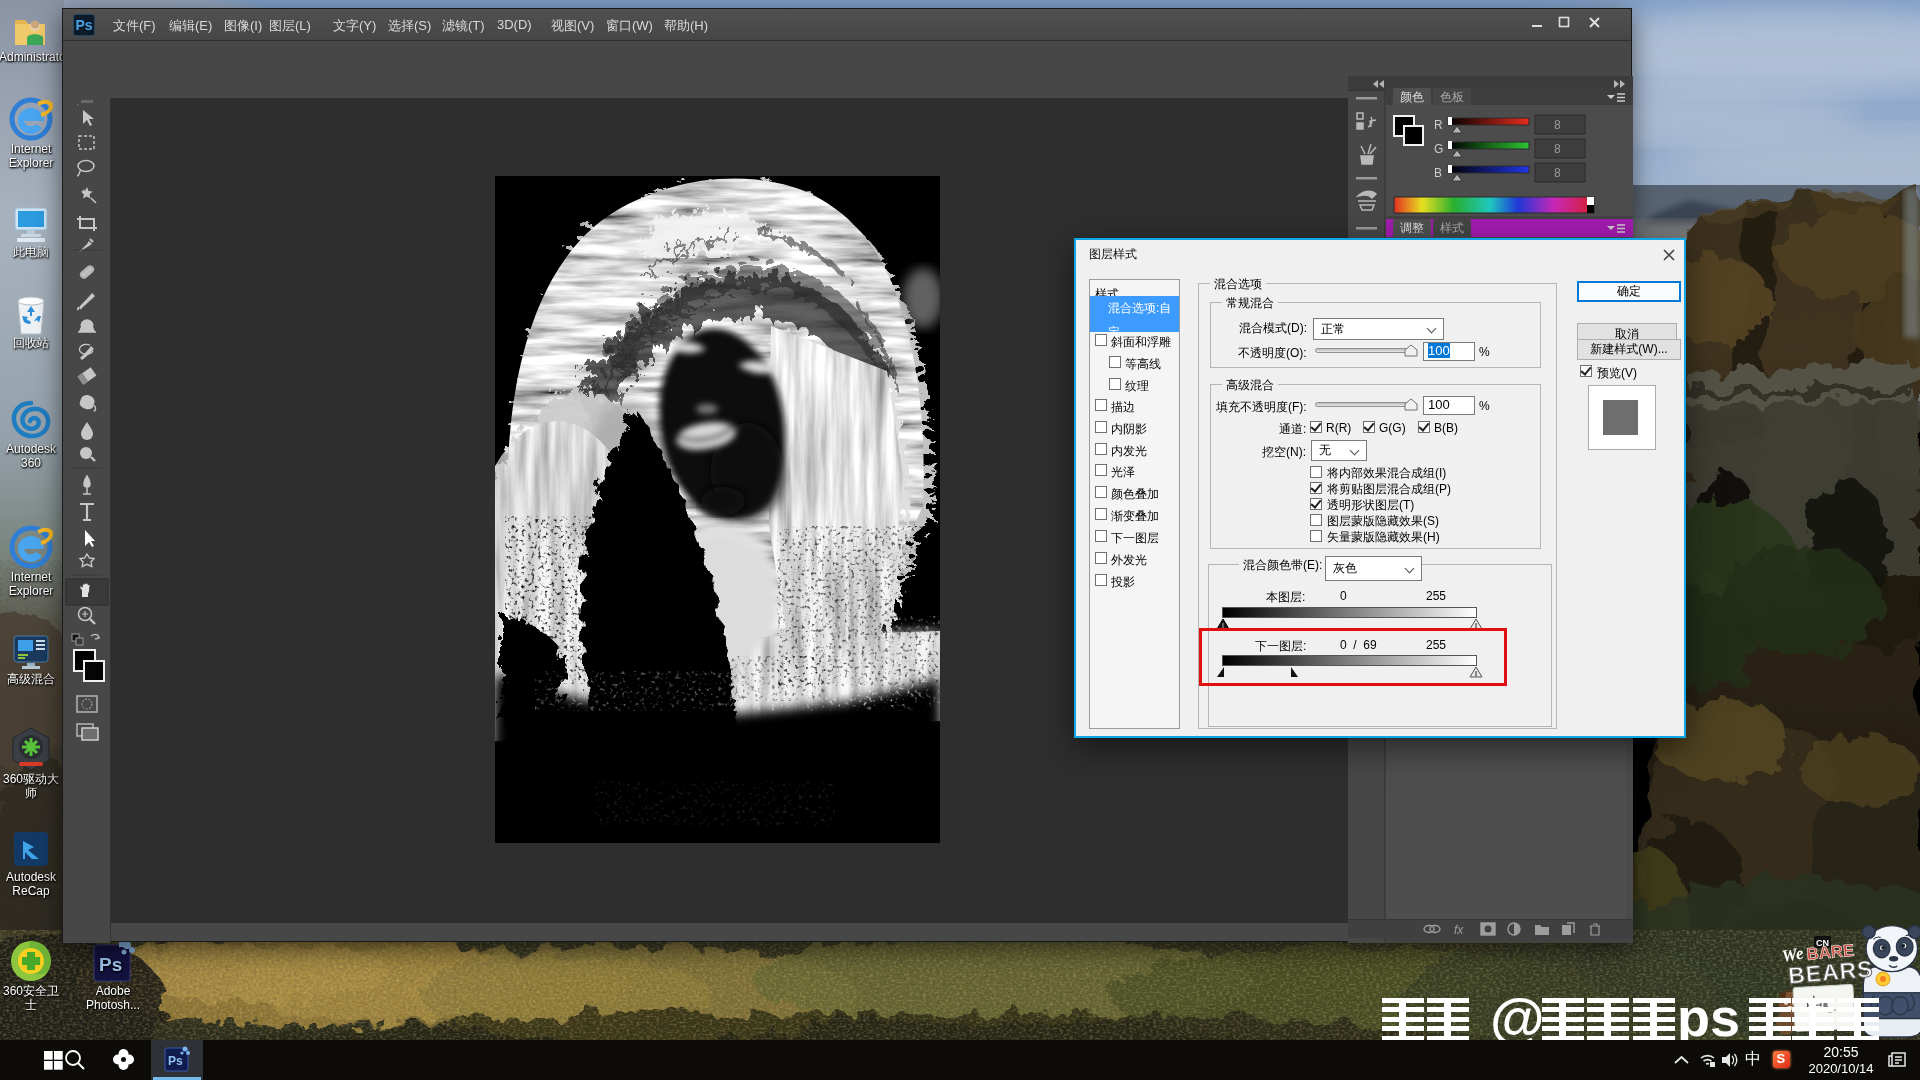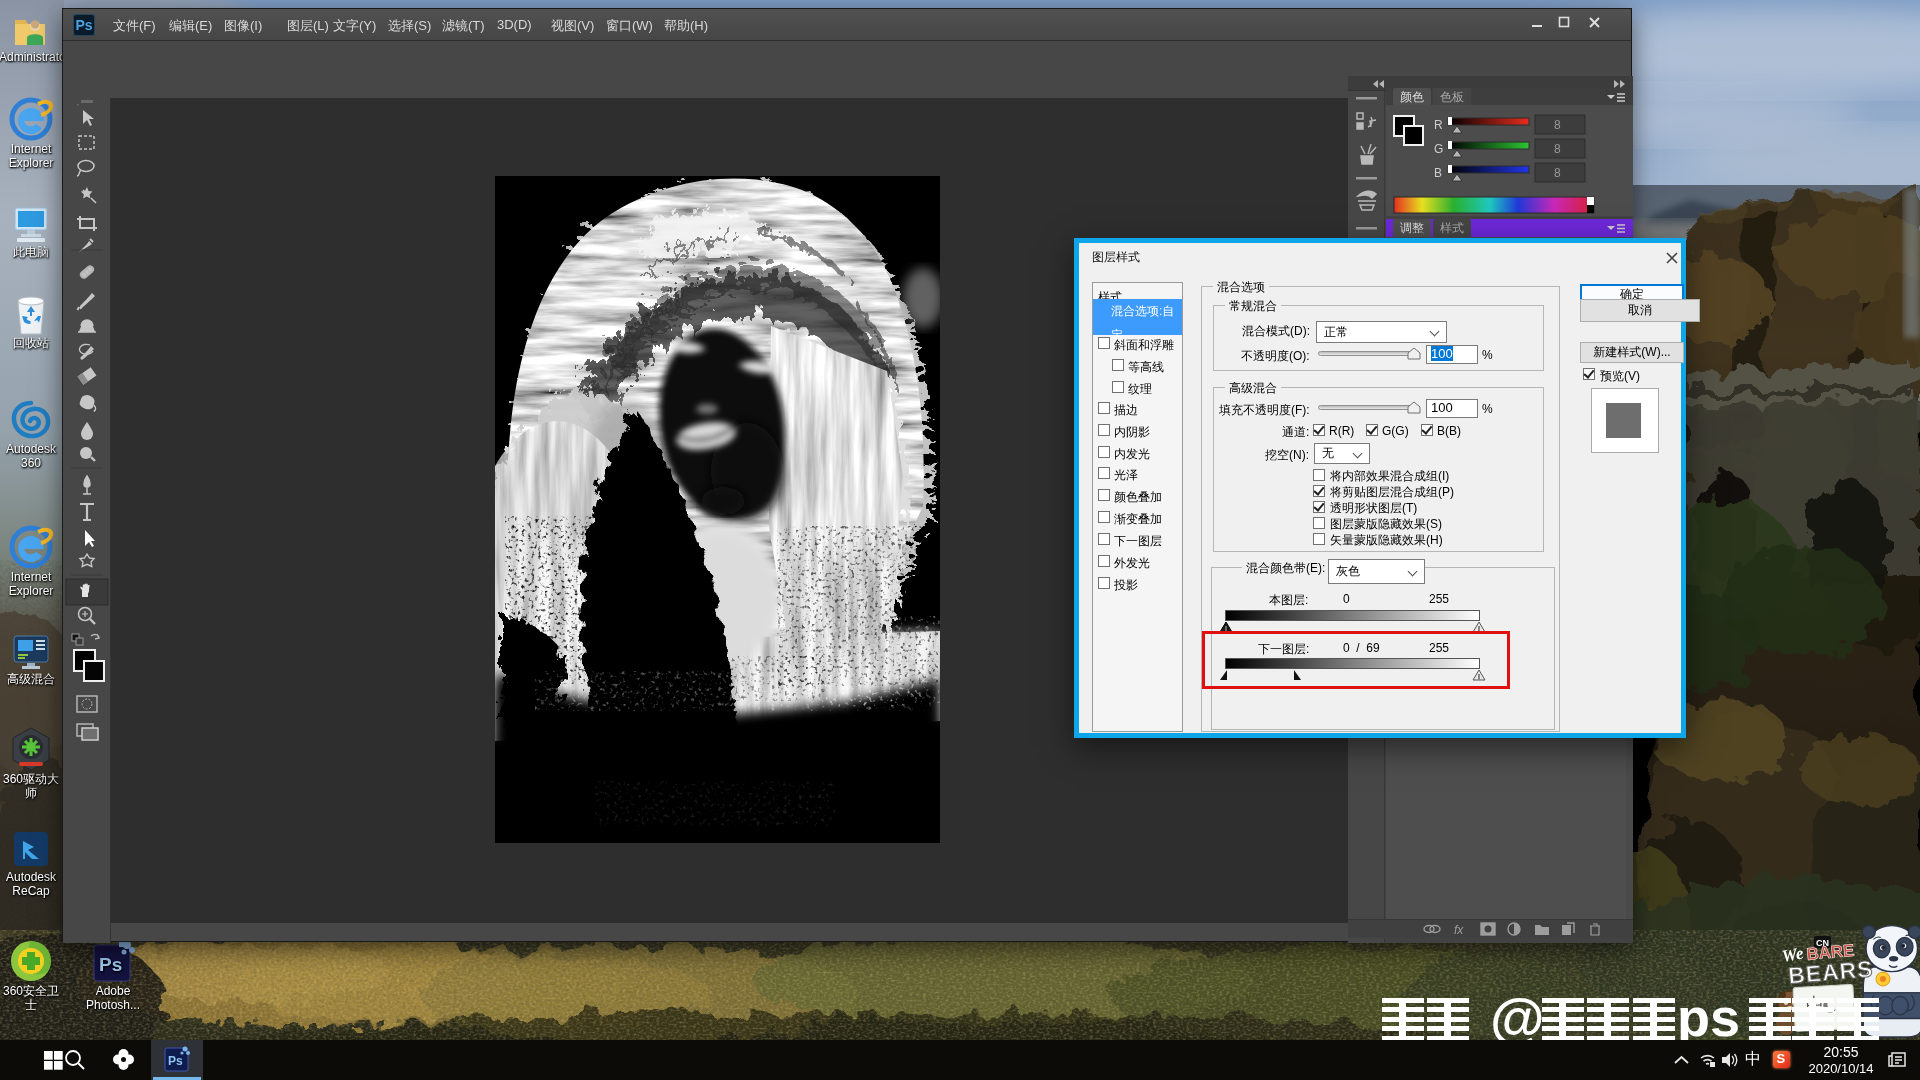--- a/index.html
+++ b/index.html
@@ -18,21 +18,21 @@
 #tabbar{position:absolute;left:0;top:67px;width:1285px;height:22px;background:#383838}
 #tab1{position:absolute;left:51px;top:0;width:327px;height:22px;background:#4d4d4d;border-right:1px solid #2d2d2d;color:#d2d2d2;font-size:11px;line-height:22px;padding-left:8px}
 #toolbar{position:absolute;left:0;top:89px;width:48px;height:845px;background:#474747;border-right:1px solid #333}
 #canvas{position:absolute;left:48px;top:89px;width:1237px;height:825px;background:#2e2e2e}
 #statusbar{position:absolute;left:0;top:914px;width:1285px;height:20px;background:#424242;border-top:1px solid #313131;color:#c5c5c5;font-size:12px}
 #dock{position:absolute;left:1285px;top:67px;width:285px;height:867px;background:#424242}
 #iconcol{position:absolute;left:0;top:15px;width:37px;height:852px;background:#474747;border-right:1px solid #393939}
 .ptab{position:absolute;height:18px;padding:0 7px;font-size:12px;line-height:18px;color:#dcdcdc;background:#4f4f4f;border-radius:2px 2px 0 0}
 .ptab.inact{color:#a8a8a8;background:#454545}
 
-#dlg{position:absolute;left:1074px;top:238px;width:612px;height:500px;background:#f0f0f0;border:5px solid #0ea5e9;box-shadow:0 10px 30px rgba(0,0,0,.5);font-size:12px;color:#000}
+#dlg{position:absolute;left:1074px;top:238px;width:612px;height:500px;background:#f0f0f0;border:2px solid #0ea5e9;box-shadow:0 10px 30px rgba(0,0,0,.5);font-size:12px;color:#000}
 .gbox{position:absolute;border:1px solid #b6b6b6}
 .glabel{position:absolute;background:#f0f0f0;padding:0 4px;font-size:12px;color:#000}
 .cb{position:absolute;width:12px;height:12px;background:#fff;border:1px solid #707070}
 .cb.ck::after{content:"";position:absolute;left:2px;top:-1px;width:4px;height:8px;border:solid #222;border-width:0 2px 2px 0;transform:rotate(40deg)}
 .dd{position:absolute;background:#fff;border:1px solid #7a7a7a}
 .dd::after{content:"";position:absolute;right:8px;top:50%;margin-top:-4px;width:6px;height:6px;border:solid #505050;border-width:0 0 1.6px 1.6px;transform:rotate(-45deg)}
 .vbox{position:absolute;background:#fff;border:1px solid #7a7a7a;font-size:13px;padding-left:4px}
 .btn{position:absolute;background:#e1e1e1;border:1px solid #adadad;text-align:center;font-size:12px;color:#000}
 
 .wm{position:absolute;width:42px;height:43px;top:0;background-image:linear-gradient(#fff,#fff),repeating-linear-gradient(0deg,#fff 0 5px,rgba(255,255,255,0) 5px 9.6px);background-size:7px 100%,100% 100%;background-position:17px 0,0 0;background-repeat:no-repeat,repeat}
@@ -366,21 +366,21 @@
   <div class="wm" style="left:414px"></div>
   <div class="wm" style="left:459px"></div>
 </div>
 
 <div id="win">
   <div id="menubar">
     <div style="position:absolute;left:10px;top:5px;width:22px;height:22px;background:#0c1b2a;border:1px solid #24455e;border-radius:3px;color:#4ba3e3;font-weight:bold;font-size:14px;text-align:center;line-height:20px">Ps</div>
     <div class="mi" style="left:50px">文件(F)</div>
     <div class="mi" style="left:106px">编辑(E)</div>
     <div class="mi" style="left:161px">图像(I)</div>
-    <div class="mi" style="left:224px">图层(L)</div>
+    <div class="mi" style="left:206px">图层(L)</div>
     <div class="mi" style="left:270px">文字(Y)</div>
     <div class="mi" style="left:325px">选择(S)</div>
     <div class="mi" style="left:379px">滤镜(T)</div>
     <div class="mi" style="left:434px">3D(D)</div>
     <div class="mi" style="left:488px">视图(V)</div>
     <div class="mi" style="left:543px">窗口(W)</div>
     <div class="mi" style="left:601px">帮助(H)</div>
     <div style="position:absolute;right:81px;top:7px;width:26px;height:19px;text-align:center"><svg width="12" height="12" viewBox="0 0 12 12">
           <rect x="1" y="9" width="10" height="2" fill="#ddd"></rect>
         </svg></div>
@@ -660,21 +660,21 @@
           <stop offset=".48" stop-color="#1fc8c0"></stop>
               <stop offset=".62" stop-color="#2038d8"></stop>
               <stop offset=".8" stop-color="#c828b8"></stop>
               <stop offset="1" stop-color="#d81f30"></stop>
         </linearGradient>
         <rect x="8" y="92" width="200" height="16" fill="url(#rainbow)" stroke="#2a2a2a"></rect>
         <rect x="201" y="92" width="7" height="8" fill="#fff"></rect>
             <rect x="201" y="100" width="7" height="8" fill="#000"></rect>
       </svg>
     </rect></div>
-    <div style="position:absolute;left:38px;top:143px;width:247px;height:18px;background:#6d28d9">
+    <div style="position:absolute;left:38px;top:143px;width:247px;height:18px;background:#a21caf">
       <div class="ptab" style="left:7px;top:1">调整</div>
       <div class="ptab inact" style="left:47px;top:1">样式</div>
       <svg style="position:absolute;right:8px;top:5px" width="18" height="9" viewBox="0 0 18 9">
           <path d="M0,2 L4,6 L8,2 Z" fill="#ccc"></path>
           <g stroke="#ccc" stroke-width="1.4">
             <path d="M10,1 h8 M10,4.5 h8 M10,8 h8"></path>
           </g>
         </svg>
     </div>
     <div style="position:absolute;left:38px;top:161px;width:247px;height:682px;background:#4a4a4a"></div>
@@ -800,21 +800,21 @@
     </svg>
   <svg style="position:absolute;left:214px;top:427px" width="8" height="11" viewBox="0 0 8 11">
       <path d="M1,0 L8,10 L1,10 Z" fill="#111"></path>
     </svg>
   <svg style="position:absolute;left:393px;top:427px" width="14" height="11" viewBox="0 0 14 11">
       <path d="M7,0 L13,10 L1,10 Z" fill="#e8e8e8" stroke="#555"></path>
       <rect x="6" y="4" width="2" height="6" fill="#888"></rect>
     </svg>
 
   <div class="btn" style="left:501px;top:41px;width:104px;height:21px;line-height:19px;border:1px solid #0078d7;box-shadow:0 0 0 1px #0078d7 inset;background:#fafcfe">确定</div>
-  <div class="btn" style="left:501px;top:56px;width:120px;height:23px;line-height:21px">取消</div>
+  <div class="btn" style="left:501px;top:83px;width:100px;height:23px;line-height:21px">取消</div>
   <div class="btn" style="left:501px;top:99px;width:104px;height:21px;line-height:19px">新建样式(W)...</div>
   <div class="cb ck" style="left:504px;top:125px"></div>
     <div style="position:absolute;left:521px;top:125px">预览(V)</div>
   <div style="position:absolute;left:512px;top:145px;width:68px;height:65px;background:#fff;border:1px solid #aaa"></div>
   <div style="position:absolute;left:527px;top:160px;width:35px;height:35px;background:#6e6e6e"></div>
 </div>
 
 <div id="taskbar">
   <svg style="position:absolute;left:44px;top:11px" width="19" height="19" viewBox="0 0 19 19">
       <g fill="#fff">

